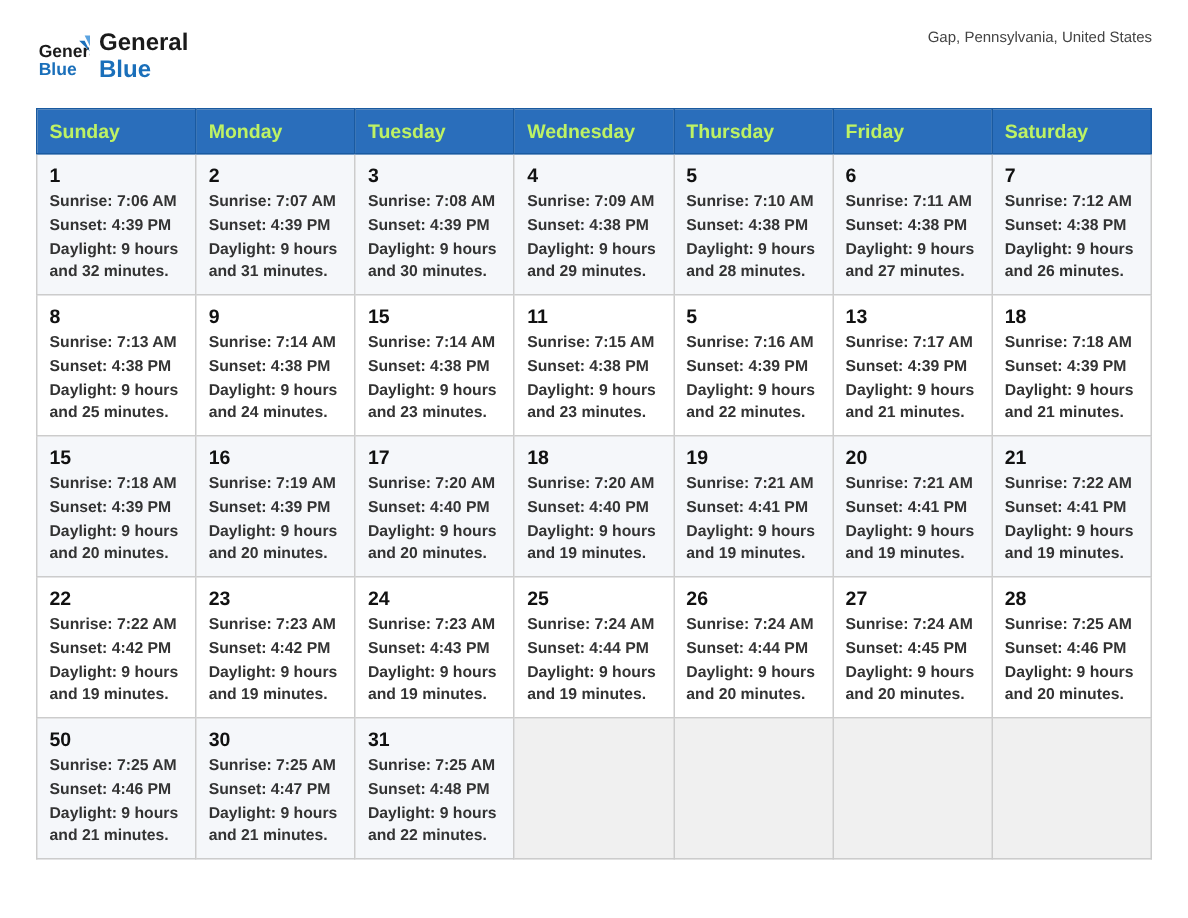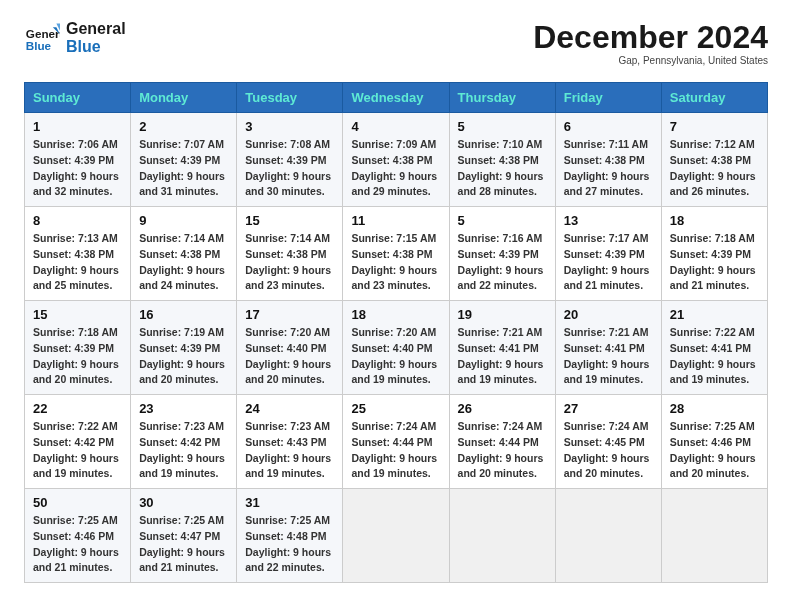--- a/index.html
+++ b/index.html
@@ -38,21 +38,21 @@
       font-size: 10px;
       color: #444;
     }
     .calendar-table {
       width: 100%;
       border-collapse: collapse;
       font-size: 11px;
     }
     .calendar-table thead th {
       background: #2a6ebb;
-      color: #5eead4;
+      color: #bef264;
       text-align: left;
       padding: 7px 8px;
       font-size: 13px;
       font-weight: bold;
       border: 1px solid #1a5aa0;
     }
     .calendar-table tbody td {
       vertical-align: top;
       padding: 6px 8px;
       border: 1px solid #ccc;
@@ -93,21 +93,20 @@
       <text x="2" y="33" font-size="13" font-weight="bold" fill="#1a6fba">Blue</text>
       <polygon points="32,8 40,16 36,8" fill="#1a6fba"></polygon>
       <polygon points="36,4 40,12 40,4" fill="#5ba3e0"></polygon>
     </svg>
     <div>
       <div style="font-size:16px;font-weight:bold;color:#1a1a1a;line-height:1.1;">General</div>
       <div style="font-size:16px;font-weight:bold;color:#1a6fba;line-height:1.1;">Blue</div>
     </div>
   </div>
   <div class="title-area">
-    <div class="month-title">December 2024</div>
     <div class="location">Gap, Pennsylvania, United States</div>
   </div>
 </div>
 
 <table class="calendar-table">
   <thead>
     <tr>
     <th>Sunday</th>
         <th>Monday</th>
         <th>Tuesday</th>

